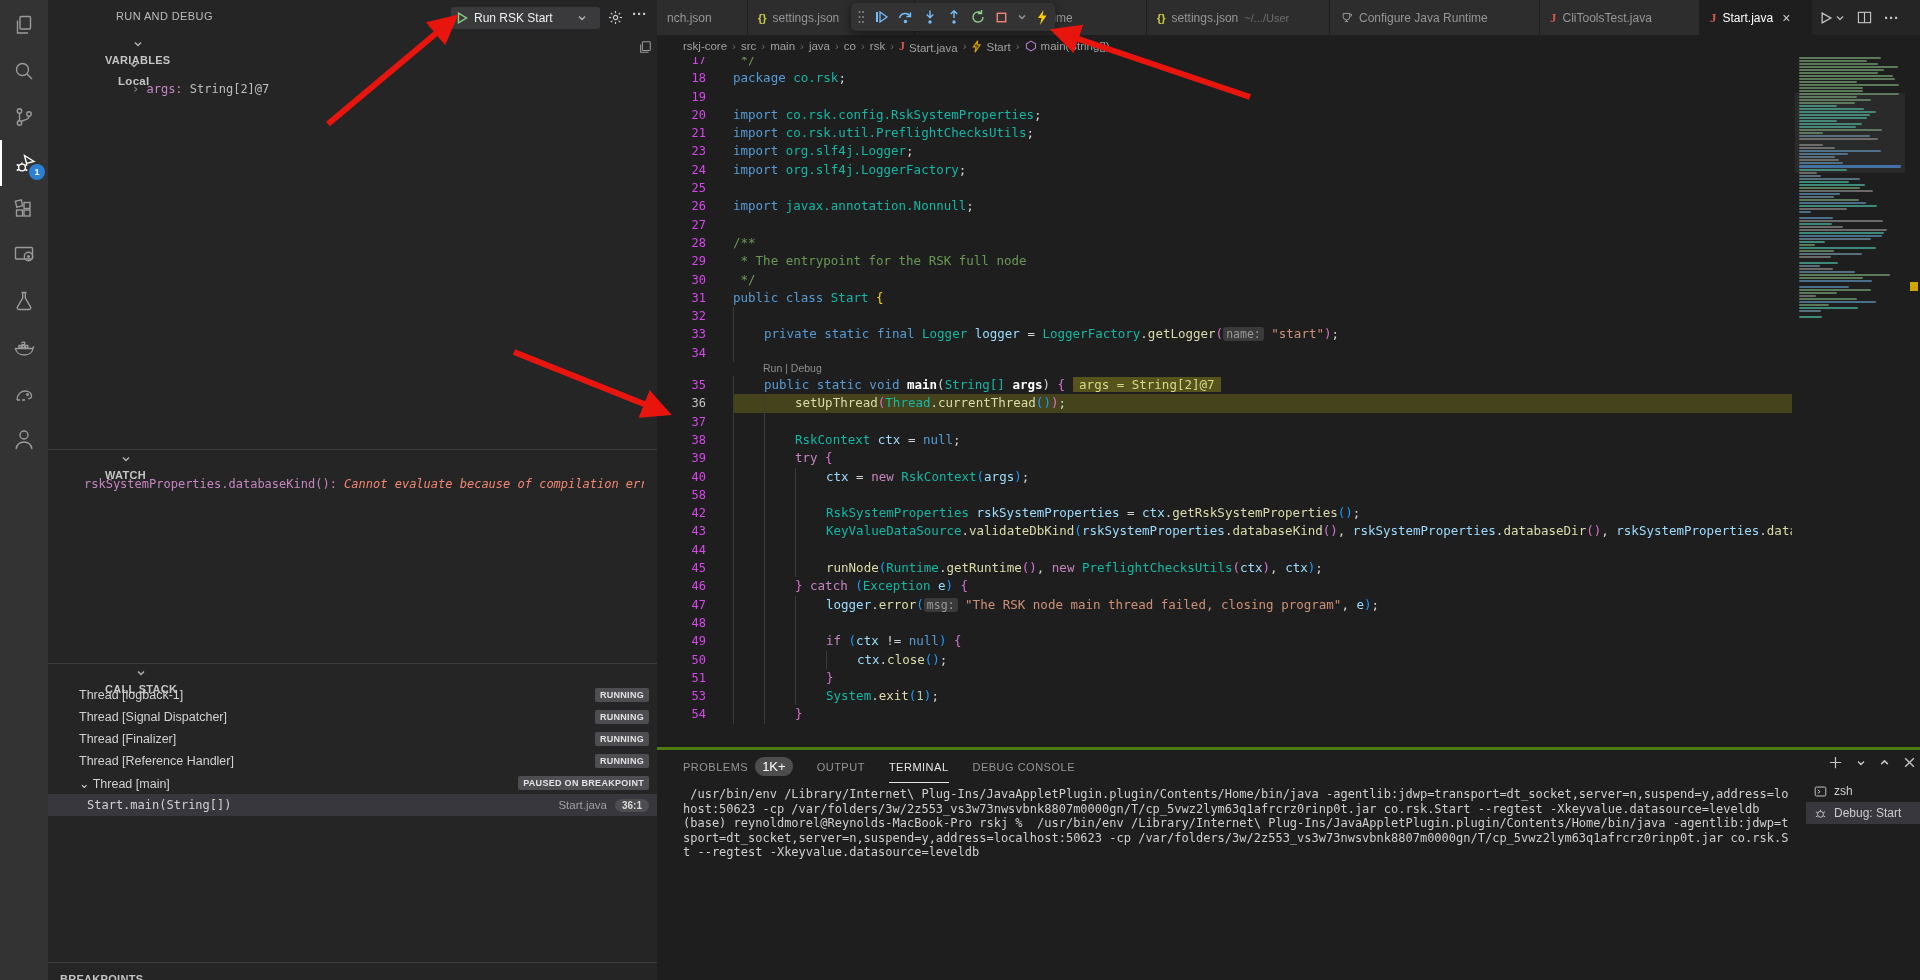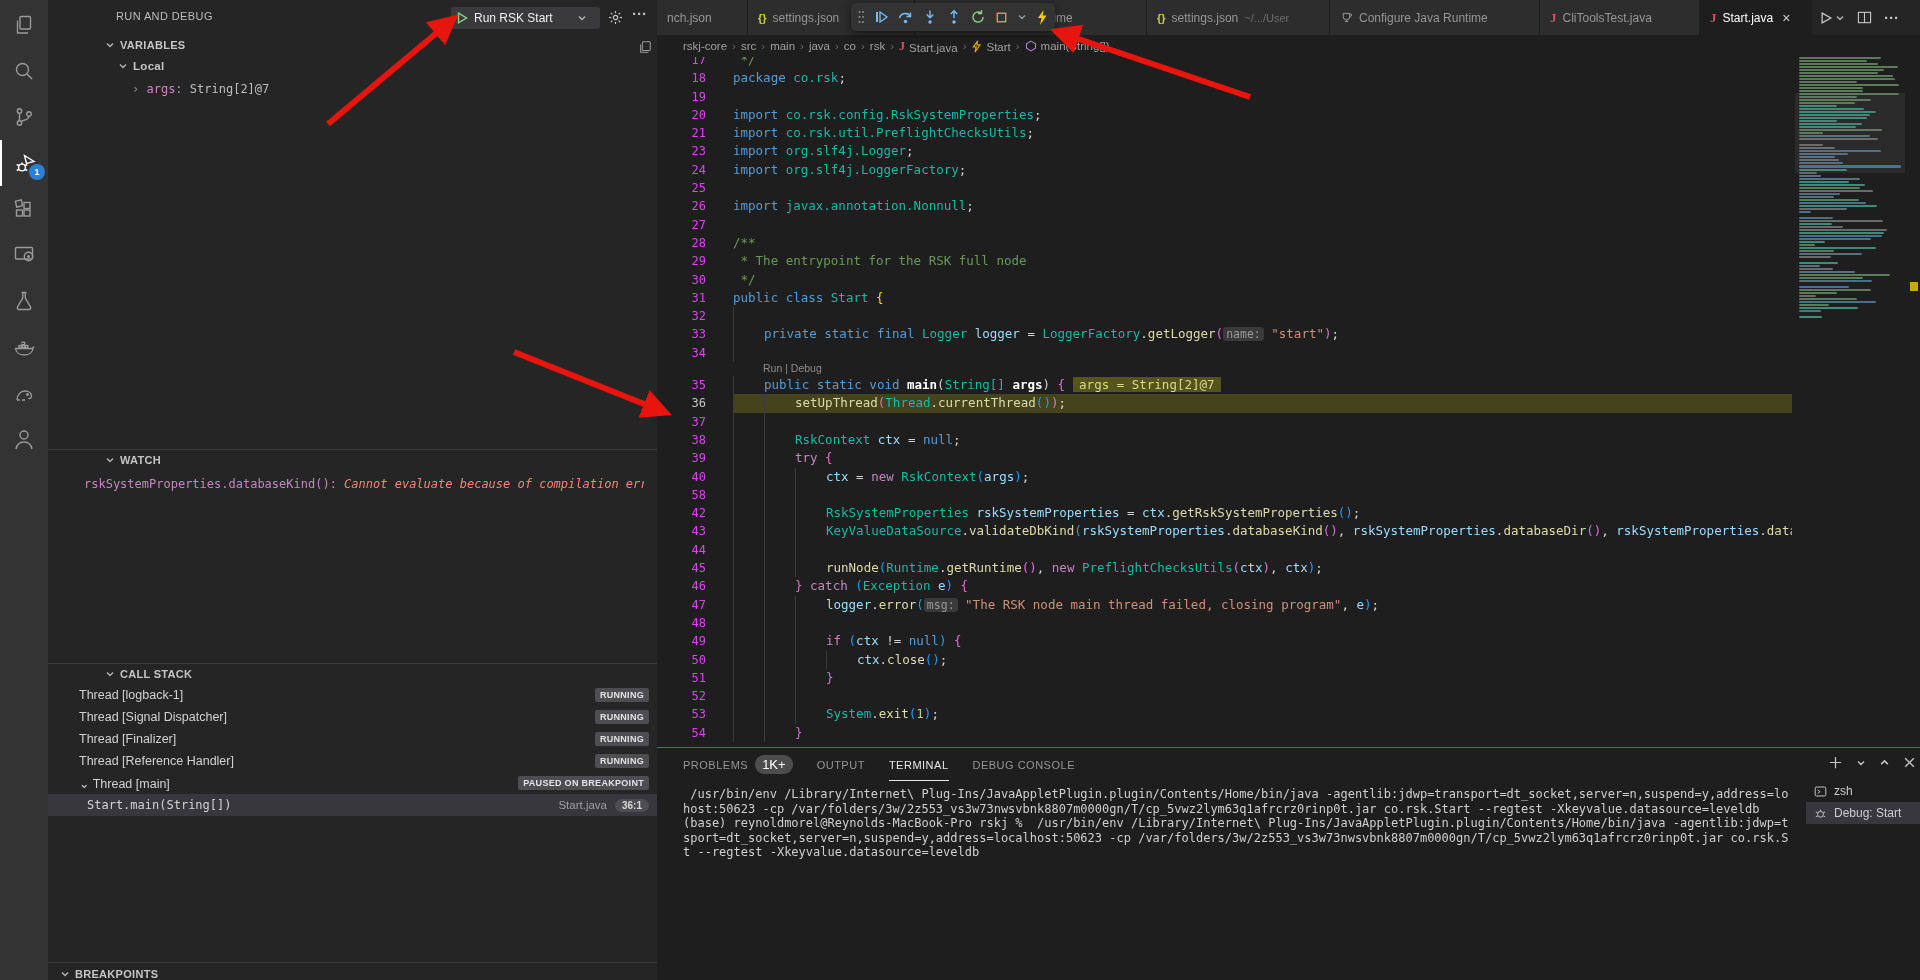--- a/index.html
+++ b/index.html
@@ -17,21 +17,21 @@
   .ai .badge{position:absolute;right:5px;bottom:6px;width:16px;height:16px;border-radius:50%;
      background:#2b80d4;color:#fff;font-size:9px;display:flex;align-items:center;justify-content:center;font-weight:bold;}
 
   
   #sidebar{left:48px;top:0;width:609px;height:980px;background:#252526;}
   #sb-title{left:68px;top:10px;font-size:11px;color:#bcbcbc;letter-spacing:.4px;}
   #runbtn{left:403px;top:7px;width:149px;height:22px;background:#3a3a3d;border-radius:3px;
      display:flex;align-items:center;padding:0 6px;box-sizing:border-box;cursor:pointer;}
   #runbtn .lbl{font-size:12px;color:#f0f0f0;margin:0 24px 0 6px;white-space:nowrap;}
   .sb-act{color:#c5c5c5;}
-  .sect{font-size:11px;font-weight:bold;color:#c5c5c5;display:flex;align-items:center;gap:5px;letter-spacing:.3px;}
+  .sect{font-size:11px;font-weight:bold;color:#c5c5c5;display:flex;align-items:center;gap:5px;letter-spacing:.3px;flex-direction:column;}
   .chev{width:10px;height:10px;}
   .chev polyline{stroke:#b0b0b0;stroke-width:1.5;fill:none;}
   .mono{font-family:"DejaVu Sans Mono",monospace;}
   .vname{color:#c586c0;}
   .vval{color:#bdbdbd;}
   .werr{color:#f48771;font-style:italic;}
   .csrow{height:22px;display:flex;align-items:center;padding:0 8px 0 31px;box-sizing:border-box;justify-content:space-between;}
   .csrow .tl{font-size:12.5px;color:#d2d2d2;}
   .csbadge{background:#4d4d52;color:#e3e3e3;font-size:9px;font-weight:bold;padding:2px 5px;border-radius:2px;letter-spacing:.3px;}
   .framerow{background:#37373d;}
@@ -76,21 +76,21 @@
   .lens{height:14px;line-height:13px;font-size:10.5px;color:#8e8e8e;padding-left:106px;font-family:"Liberation Sans",sans-serif;}
 
   
   #minimap{left:1795px;top:57px;width:110px;height:690px;background:#1e1e1e;overflow:hidden;}
   #mslider{position:absolute;left:0;width:110px;background:rgba(121,121,121,.14);}
   .mrow{height:2px;margin:0 0 1px 4px;border-radius:1px;}
   #scrollcol{left:1905px;top:57px;width:15px;height:690px;background:#1e1e1e;}
   #rulermark{left:1910px;top:282px;width:8px;height:9px;background:#cca700;}
 
   
-  #panel{left:657px;top:747px;right:0;height:231px;background:#1e1e1e;border-top:1px solid #4d7c0f;box-sizing:border-box;}
+  #panel{left:657px;top:747px;right:0;height:231px;background:#1e1e1e;border-top:3px solid #4d7c0f;box-sizing:border-box;}
   #ptabs{height:33px;display:flex;align-items:center;gap:24px;padding-left:26px;}
   .ptab{font-size:11px;letter-spacing:.5px;color:#969696;display:flex;align-items:center;gap:7px;height:100%;cursor:pointer;}
   .ptab.active{color:#e7e7e7;box-shadow:inset 0 -1px 0 #e7e7e7;}
   .pbadge{background:#4d4d4d;color:#fff;font-size:13px;padding:2px 7px;border-radius:9px;font-weight:normal;letter-spacing:0;}
   #pactions{left:1828px;top:755px;display:flex;gap:13px;align-items:center;color:#c5c5c5;z-index:5;}
   #term{left:683px;top:787px;width:1105px;font-family:"DejaVu Sans Mono",monospace;font-size:12px;line-height:14.5px;color:#cfcfcf;}
   #term div{white-space:pre;overflow:hidden;}
   #termlist{left:1806px;top:780px;width:114px;}
   .trow{height:22px;display:flex;align-items:center;gap:7px;padding-left:8px;font-size:12px;color:#cccccc;cursor:pointer;}
   .trow.sel{background:#37373d;}
@@ -583,24 +583,20 @@
         <span class="ln">49</span>
         <span class="txt"><span class="ind"></span><span class="ind"></span><span class="ind"></span><span class="s-g">if </span><span class="s-b">(</span><span class="s-v">ctx </span><span class="s-p">!= </span><span class="s-k">null</span><span class="s-b">) </span><span class="s-u">{</span></span>
       </div>
       <div class="crow">
         <span class="ln">50</span>
         <span class="txt"><span class="ind"></span><span class="ind"></span><span class="ind"></span><span class="ind"></span><span class="s-v">ctx</span><span class="s-p">.</span><span class="s-f">close</span><span class="s-b">()</span><span class="s-p">;</span></span>
       </div>
       <div class="crow">
         <span class="ln">51</span>
         <span class="txt"><span class="ind"></span><span class="ind"></span><span class="ind"></span><span class="s-u">}</span></span>
-      </div>
-      <div class="crow">
-        <span class="ln">52</span>
-        <span class="txt"><span class="ind"></span><span class="ind"></span><span class="ind"></span></span>
       </div>
       <div class="crow">
         <span class="ln">53</span>
         <span class="txt"><span class="ind"></span><span class="ind"></span><span class="ind"></span><span class="s-c">System</span><span class="s-p">.</span><span class="s-f">exit</span><span class="s-b">(</span><span class="s-d">1</span><span class="s-b">)</span><span class="s-p">;</span></span>
       </div>
       <div class="crow">
         <span class="ln">54</span>
         <span class="txt"><span class="ind"></span><span class="ind"></span><span class="s-u">}</span></span>
       </div>
     </div>

